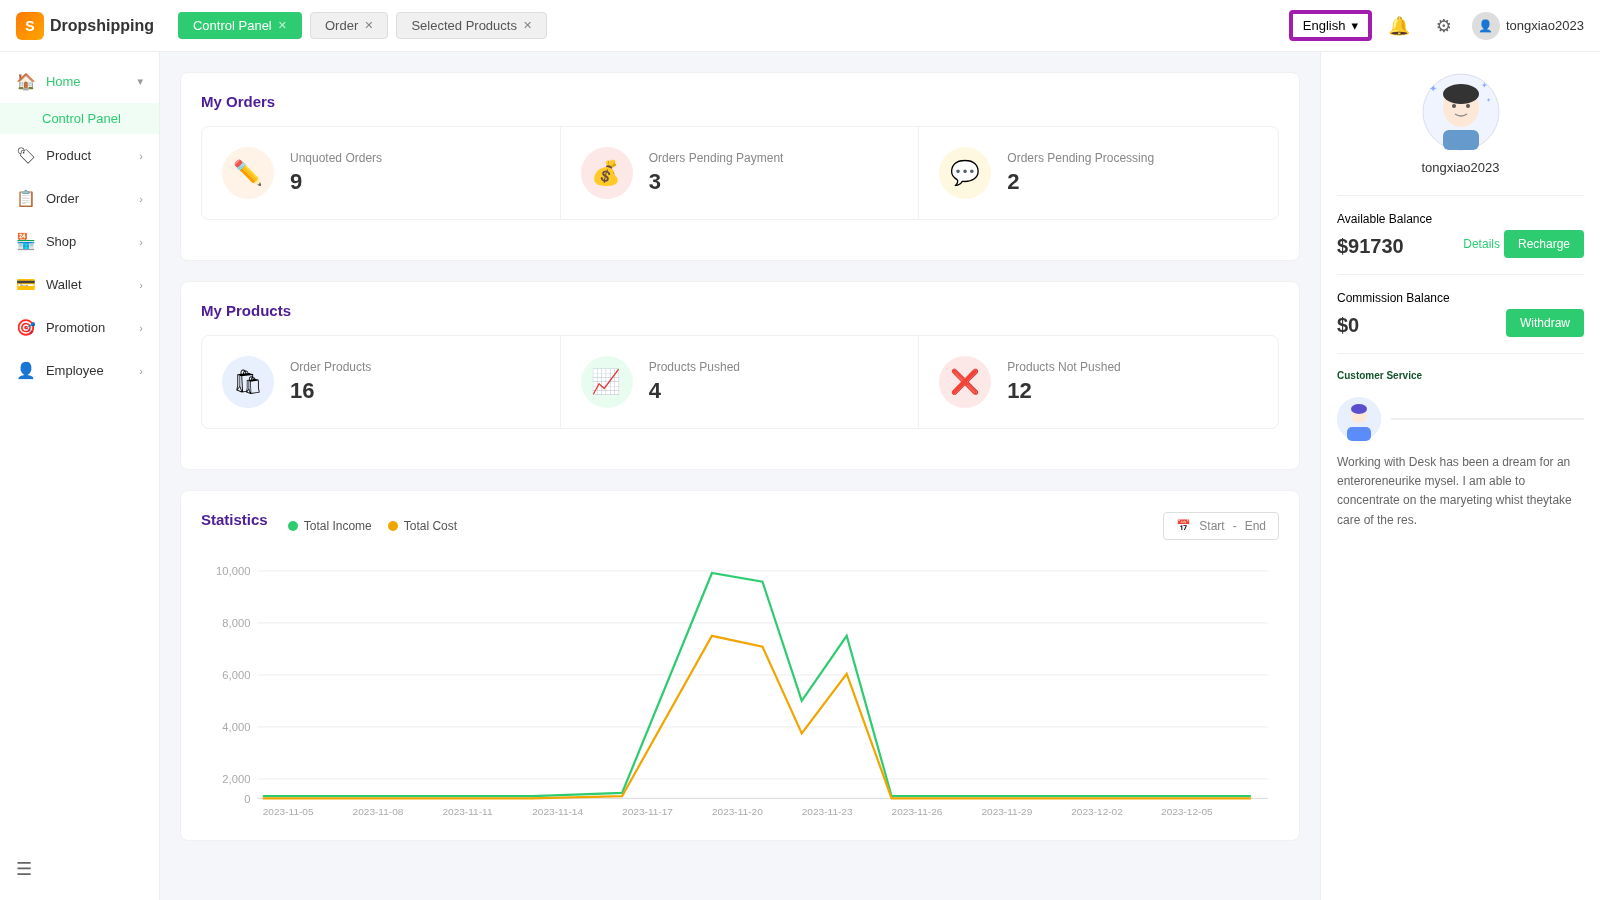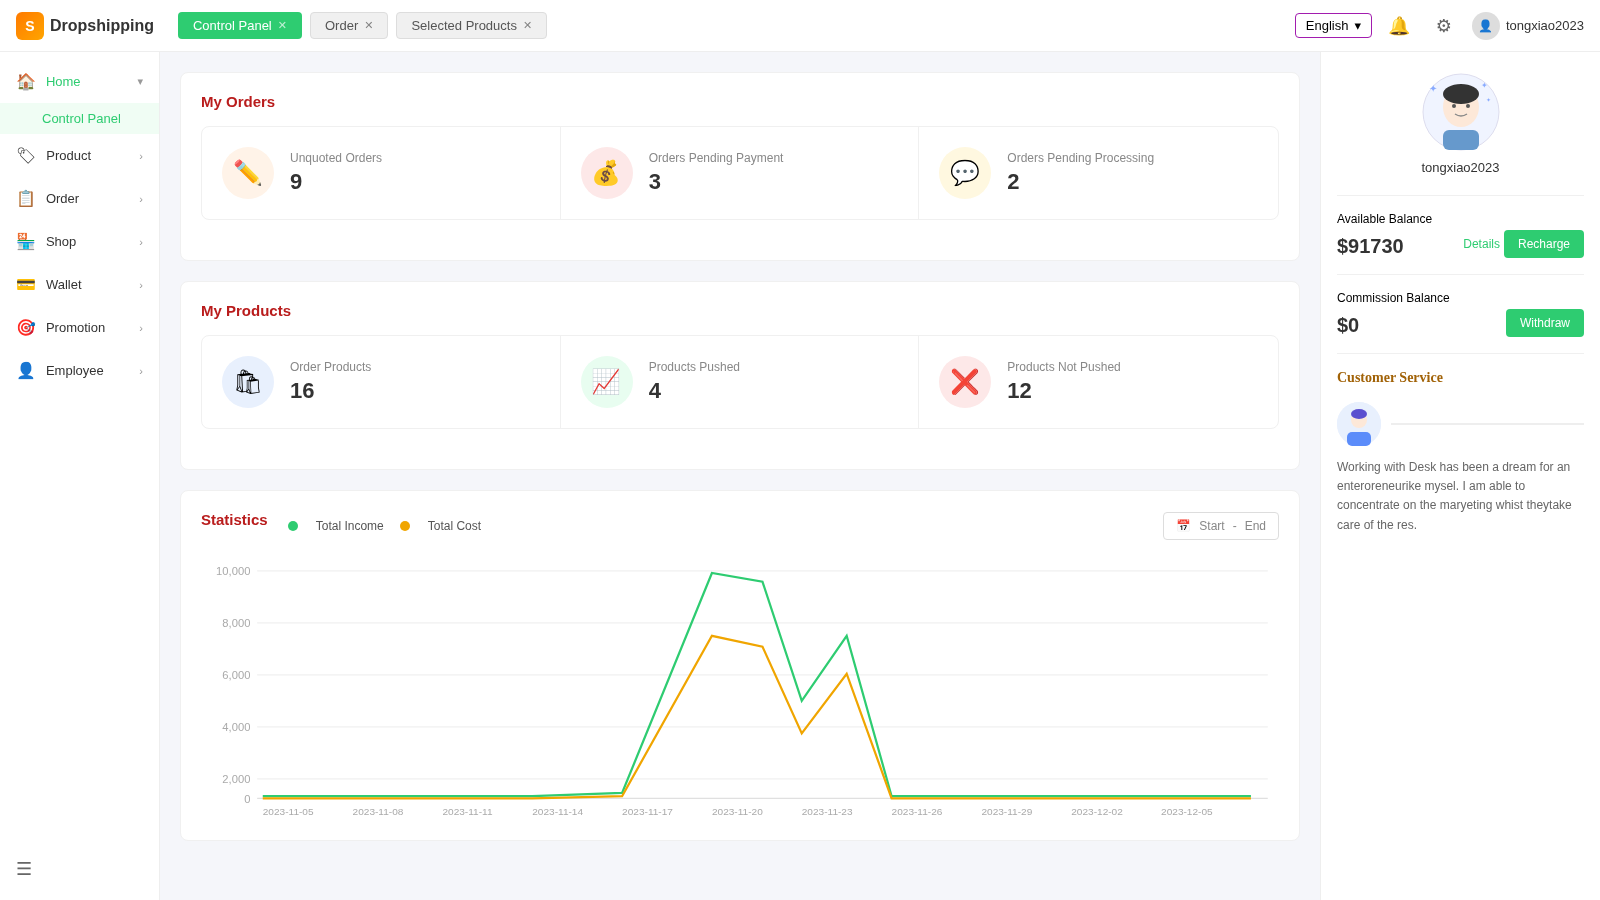--- a/index.html
+++ b/index.html
@@ -7,21 +7,21 @@
 
     
     .topbar { display: flex; align-items: center; background: #fff; border-bottom: 1px solid #eee; height: 52px; padding: 0 16px; gap: 8px; flex-shrink: 0; }
     .logo { display: flex; align-items: center; gap: 6px; font-weight: 700; font-size: 16px; color: #333; margin-right: 16px; }
     .logo-icon { width: 28px; height: 28px; background: linear-gradient(135deg, #ff7a00, #ffa500); border-radius: 6px; display: flex; align-items: center; justify-content: center; color: white; font-size: 14px; font-weight: 900; }
     .tab { display: flex; align-items: center; gap: 6px; padding: 5px 14px; border-radius: 4px; font-size: 13px; cursor: pointer; border: 1px solid transparent; }
     .tab.active { background: #2ecc71; color: white; }
     .tab.inactive { background: #f0f0f0; color: #555; border-color: #ddd; }
     .tab .close { font-size: 11px; opacity: 0.7; cursor: pointer; }
     .topbar-right { margin-left: auto; display: flex; align-items: center; gap: 12px; }
-    .lang-select { display: flex; align-items: center; gap: 6px; border: 1px solid #a21caf; border-radius: 4px; padding: 4px 10px; font-size: 13px; cursor: pointer; background: white; }
+    .lang-select { display: flex; align-items: center; gap: 6px; border: 4px solid #a21caf; border-radius: 4px; padding: 4px 10px; font-size: 13px; cursor: pointer; background: white; }
     .icon-btn { width: 32px; height: 32px; display: flex; align-items: center; justify-content: center; cursor: pointer; color: #666; font-size: 18px; }
     .user-info { display: flex; align-items: center; gap: 6px; font-size: 13px; color: #333; cursor: pointer; }
     .user-avatar-sm { width: 28px; height: 28px; border-radius: 50%; background: #ddd; overflow: hidden; display: flex; align-items: center; justify-content: center; font-size: 12px; }
 
     
     .main-layout { display: flex; flex: 1; overflow: hidden; }
 
     
     .sidebar { width: 160px; background: #fff; border-right: 1px solid #eee; display: flex; flex-direction: column; padding: 8px 0; flex-shrink: 0; }
     .sidebar-item { display: flex; align-items: center; justify-content: space-between; padding: 12px 16px; cursor: pointer; font-size: 13px; color: #333; }
@@ -35,59 +35,59 @@
     .sidebar-bottom { margin-top: auto; padding: 12px 16px; }
     .hamburger { font-size: 18px; color: #666; cursor: pointer; }
 
     
     .content { flex: 1; overflow-y: auto; padding: 20px; }
 
     
     .right-panel { width: 280px; background: #fff; border-left: 1px solid #eee; padding: 20px 16px; overflow-y: auto; flex-shrink: 0; }
 
     
-    .section-title { font-size: 15px; font-weight: 600; color: #b91c1c; margin-bottom: 16px; }
+    .section-title { font-size: 15px; font-weight: 600; color: #4c1d95; margin-bottom: 16px; }
     .cards-grid { display: grid; grid-template-columns: repeat(3, 1fr); gap: 0; background: white; border-radius: 8px; border: 1px solid #f0f0f0; margin-bottom: 20px; overflow: hidden; }
     .card { padding: 20px; display: flex; align-items: center; gap: 16px; border-right: 1px solid #f0f0f0; }
     .card:last-child { border-right: none; }
     .card-icon { width: 52px; height: 52px; border-radius: 50%; display: flex; align-items: center; justify-content: center; font-size: 24px; flex-shrink: 0; }
     .card-icon.orange { background: #fff3e8; }
     .card-icon.pink { background: #fde8e8; }
     .card-icon.yellow { background: #fff8e0; }
     .card-icon.blue { background: #e8f0fd; }
     .card-icon.green { background: #e8fdf0; }
     .card-icon.red { background: #fde8e8; }
     .card-label { font-size: 12px; color: #888; margin-bottom: 4px; }
     .card-value { font-size: 22px; font-weight: 700; color: #333; }
 
     
     .section { background: white; border-radius: 8px; border: 1px solid #f0f0f0; padding: 20px; margin-bottom: 20px; }
 
     
     .stats-header { display: flex; align-items: center; justify-content: space-between; margin-bottom: 20px; }
     .legend { display: flex; align-items: center; gap: 16px; }
-    .legend-item { display: flex; align-items: center; gap: 18px; font-size: 12px; color: #555; }
+    .legend-item { display: flex; align-items: center; gap: 6px; font-size: 12px; color: #555; }
     .legend-dot { width: 10px; height: 10px; border-radius: 50%; }
     .date-range { display: flex; align-items: center; gap: 8px; border: 1px solid #ddd; border-radius: 4px; padding: 6px 12px; font-size: 12px; color: #888; cursor: pointer; }
 
     
     .chart-container { position: relative; height: 260px; }
     .chart-svg { width: 100%; height: 100%; }
 
     
     .profile-section { text-align: center; padding-bottom: 20px; border-bottom: 1px solid #f0f0f0; margin-bottom: 16px; }
     .profile-avatar { width: 80px; height: 80px; margin: 0 auto 8px; }
     .profile-name { font-size: 13px; color: #333; font-weight: 500; }
     .balance-section { margin-bottom: 16px; padding-bottom: 16px; border-bottom: 1px solid #f0f0f0; }
     .balance-label { font-size: 12px; color: #000000; margin-bottom: 4px; }
     .balance-row { display: flex; align-items: flex-end; justify-content: space-between; }
     .balance-value { font-size: 20px; font-weight: 700; color: #333; }
     .btn-green { background: #2ecc71; color: white; border: none; border-radius: 4px; padding: 7px 14px; font-size: 12px; cursor: pointer; }
     .btn-outline-green { background: transparent; color: #2ecc71; border: none; font-size: 12px; cursor: pointer; }
-    .customer-service-title { font-size: 14px; font-weight: 600; color: #a16207; margin-bottom: 16px; font-family: Liberation Serif, serif; }
+    .customer-service-title { font-size: 10px; font-weight: 600; color: #14532d; margin-bottom: 16px; }
     .cs-agent { display: flex; align-items: center; gap: 10px; margin-bottom: 12px; }
     .cs-avatar { width: 44px; height: 44px; border-radius: 50%; background: #e8f0fd; display: flex; align-items: center; justify-content: center; font-size: 22px; flex-shrink: 0; }
     .cs-line { flex: 1; height: 2px; background: #eee; }
     .cs-text { font-size: 12px; color: #666; line-height: 1.6; }
 
     
     .avatar-svg { width: 80px; height: 80px; }
   </style>
 </head>
 <body>

